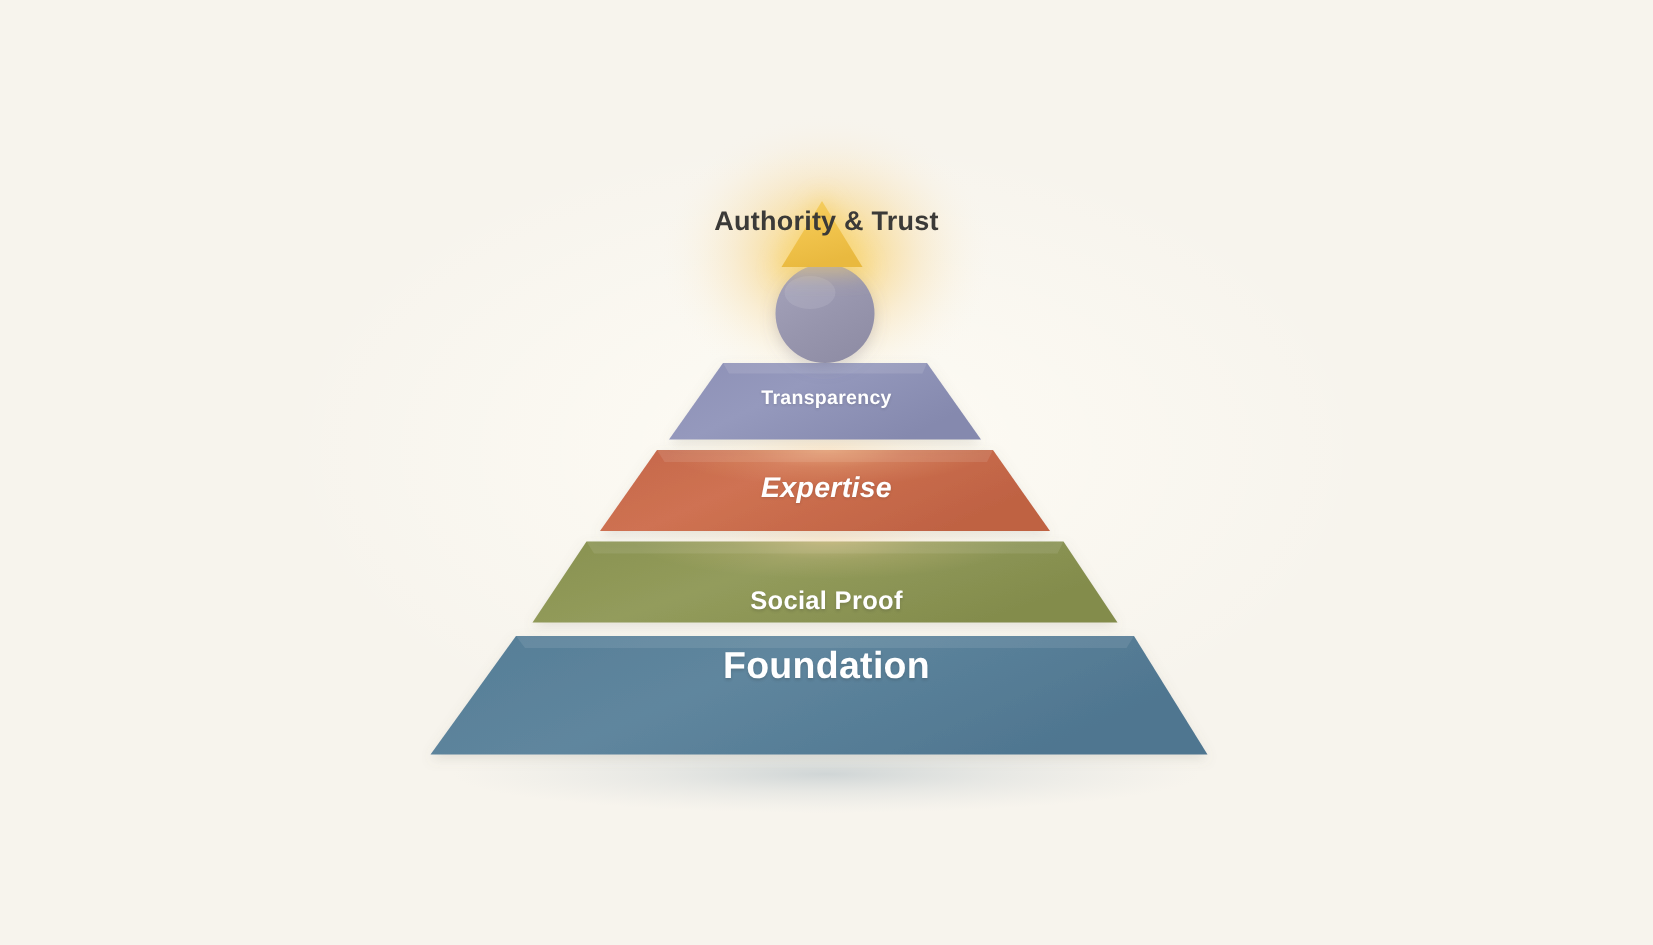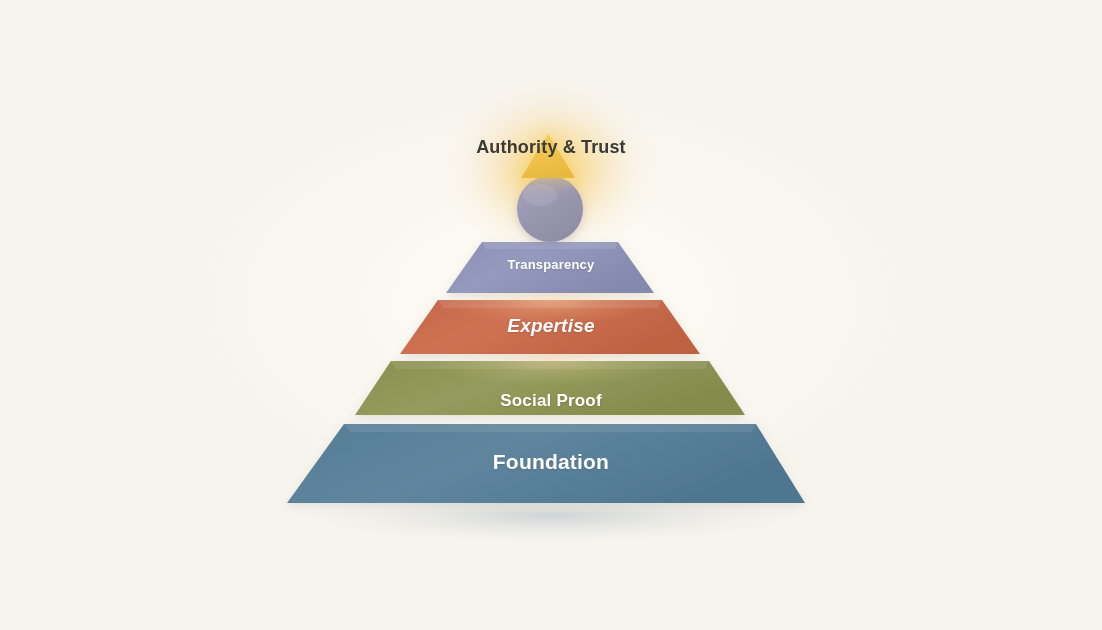--- a/index.html
+++ b/index.html
@@ -58,21 +58,21 @@
     font-weight: 600;
     font-size: 18px;
     letter-spacing: 0.15px;
     font-family: "Liberation Sans", sans-serif;
     pointer-events: none;
   }
 
   #label-transparency { top: 257px; font-size: 13px; }
   #label-expertise    { top: 315px; font-size: 19px; }
   #label-socialproof  { top: 377px; font-size: 17px; margin-top: 14px; }
-  #label-foundation   { top: 450px; font-size: 21px; }
+  #label-foundation   { top: 430px; font-size: 25px; }
   #label-apex         { top: 137px; }
 </style>
 </head>
 <body style="background: rgb(247, 244, 237);">
 
 <div id="stage">
 
   <svg id="pyramid-svg" viewBox="0 0 1102 630" aria-hidden="true">
     <defs>
 

